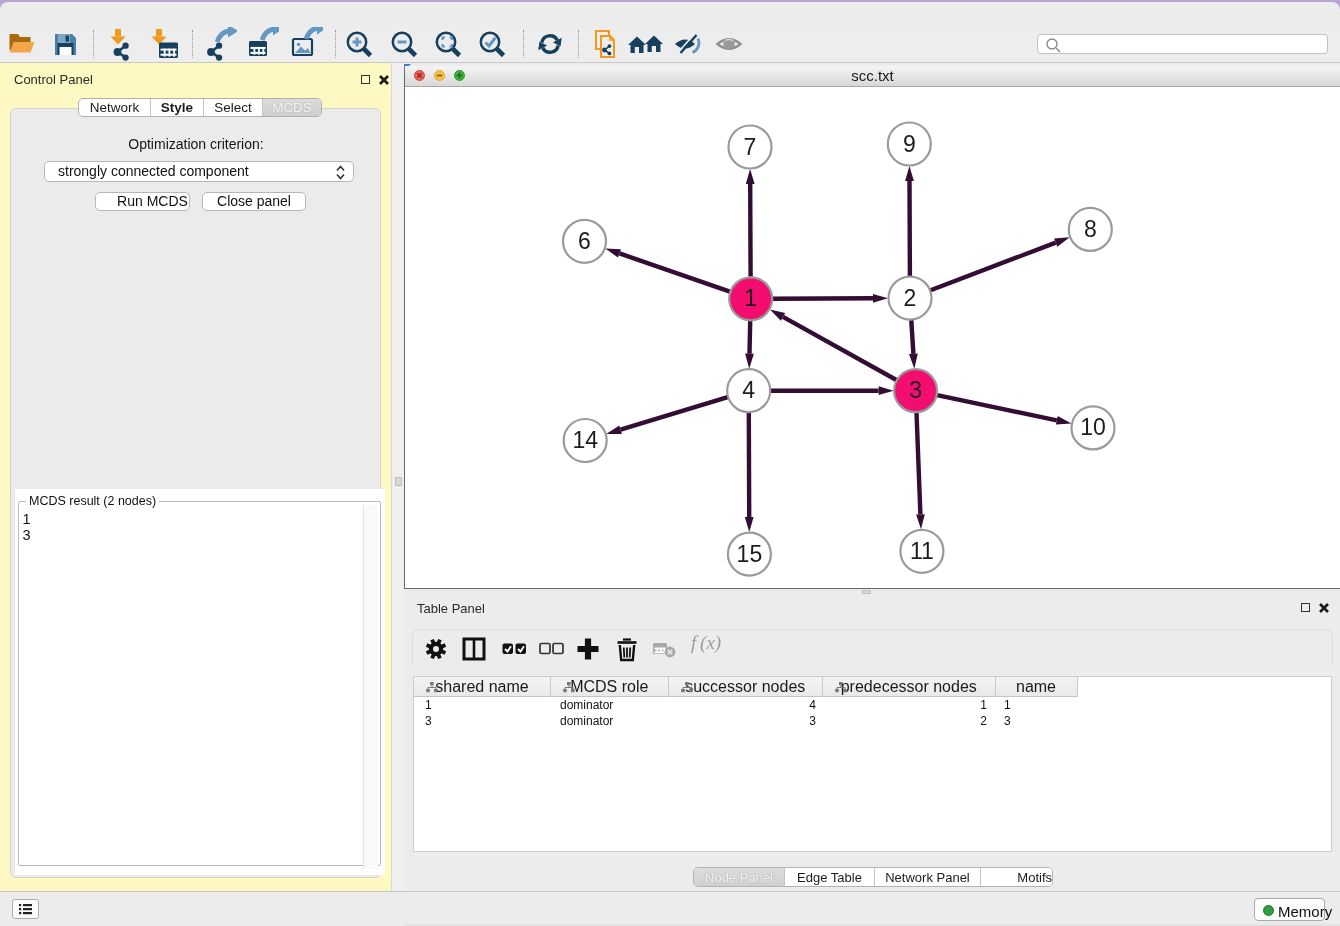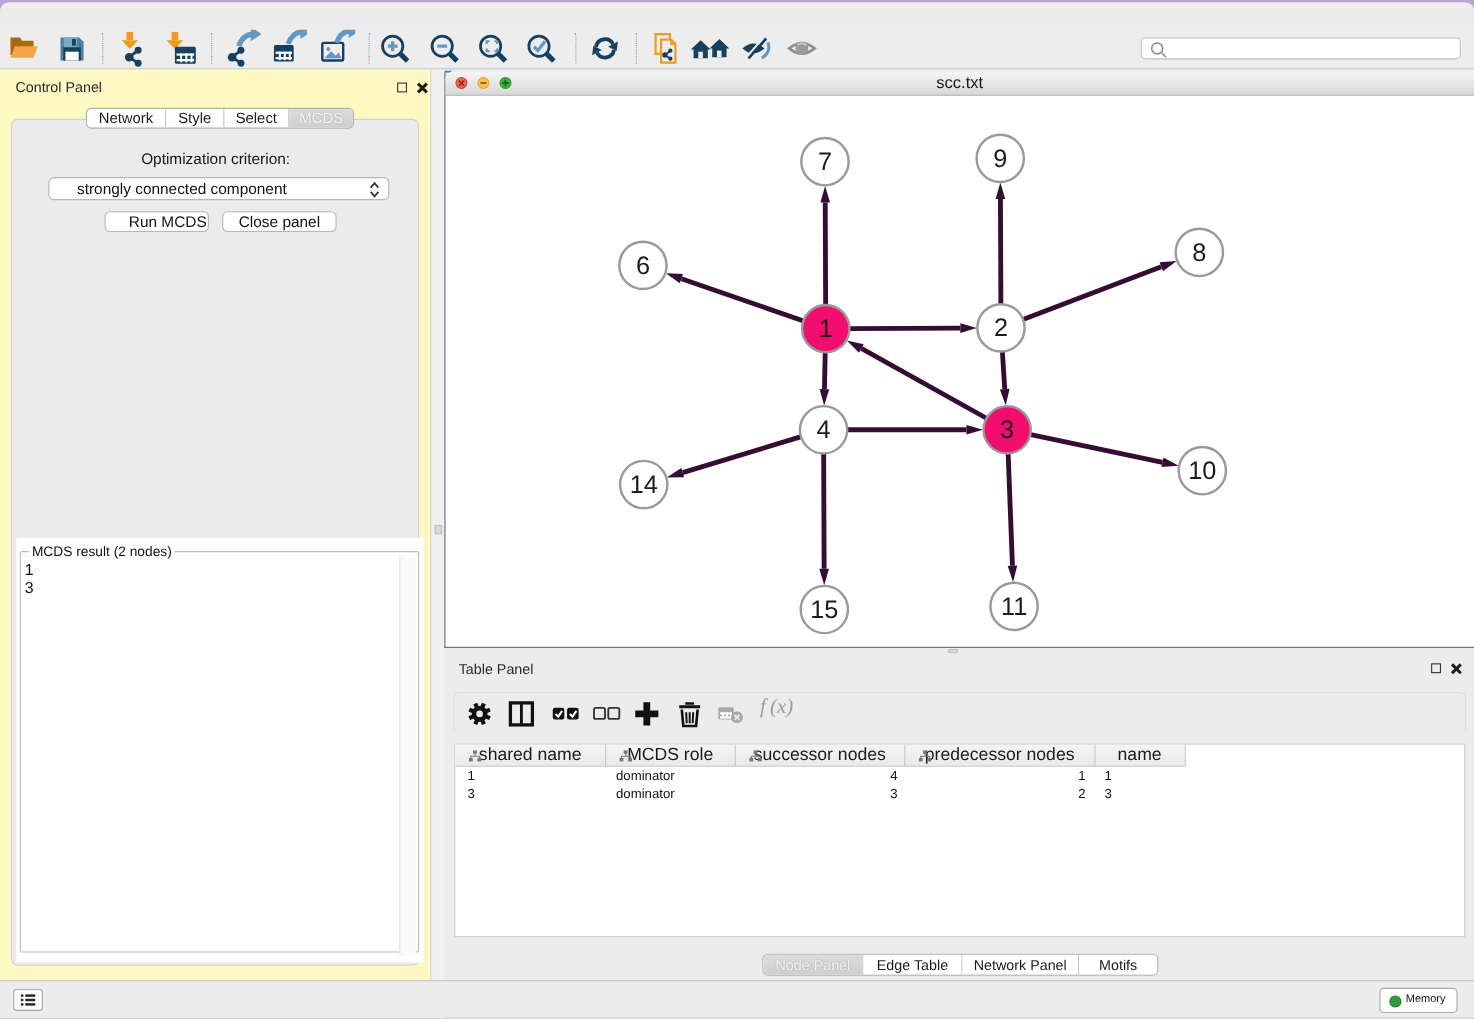--- a/index.html
+++ b/index.html
@@ -19,21 +19,21 @@
 #cp-head { position:absolute; left:0; top:0; width:100%; height:36px; }
 #cp-title { position:absolute; left:14px; top:10px; font-size:13px; color:#2a2a2a; }
 .sqbtn { position:absolute; top:13px; width:9px; height:9px; border:1.6px solid #333; }
 .xbtn  { position:absolute; top:10px; }
 #cp-pane { position:absolute; left:10px; top:46px; width:371px; height:770px; border:1px solid #d2d2d2; border-radius:6px; background:#ebebeb; }
 #tabs { position:absolute; left:78px; top:36.5px; width:244px; height:19px; border:1px solid #b0b0b0; border-radius:5px; background:#fff; display:flex; z-index:5; overflow:hidden; }
 .tab { height:100%; font-size:13.5px; color:#1c1c1c; text-align:center; line-height:18px; border-right:1px solid #c4c4c4; }
 .tab:last-child { border-right:none; }
 #tab-mcds { background:linear-gradient(#dcdcdc,#cfcfcf); color:#f3f3f3; text-shadow:0 0 2px #aaa; }
 #optlabel { position:absolute; left:0; top:74px; width:392px; text-align:center; font-size:14px; color:#151515; }
-#combo { position:absolute; left:44px; top:99px; width:310px; height:21px; background:#fff; border:1px solid #b7b7b7; border-radius:5px; font-size:14px; color:#111; line-height:19px; padding-left:25px; }
+#combo { position:absolute; left:44px; top:99px; width:310px; height:21px; background:#fff; border:1px solid #b7b7b7; border-radius:5px; font-size:14px; color:#111; line-height:19px; padding-left:13px; }
 #combo svg { position:absolute; right:7px; top:3px; }
 .btn { position:absolute; top:130.5px; height:19px; background:#fff; border:1px solid #b7b7b7; border-radius:5px; font-size:14px; color:#111; text-align:center; line-height:17px; }
 #mcdsbox { position:absolute; left:15px; top:427px; width:370px; height:386px; background:#fff; }
 #fieldset { position:absolute; left:3px; top:12px; width:363px; height:365px; border:1px solid #bbb; border-radius:2px; }
 #fieldlegend { position:absolute; left:7px; top:-8px; background:#fff; padding:0 3px; font-size:12.5px; color:#111; }
 #mcdstext { position:absolute; left:2px; top:3px; width:342px; height:364px; font-size:14.5px; color:#111; line-height:16.3px; padding:6.5px 0 0 1.5px; }
 #mcdsscroll { position:absolute; right:2px; top:3px; width:15px; height:364px; background:#fafafa; border-left:1px solid #e3e3e3; }
 
 #vsplit { position:absolute; left:393px; top:0; width:12px; height:830px; background:#f0f0f0; }
 #vsplit .handle { position:absolute; left:2px; top:415px; width:7px; height:9px; background:#d8d8d8; border:1px solid #bbb; border-radius:1px; }
@@ -56,21 +56,21 @@
 #tp-tabs { position:absolute; left:289px; top:273px; height:20px; display:flex; border:1px solid #b3b3b3; border-radius:5px; overflow:hidden; background:#fff; }
 .ttab { height:100%; font-size:13px; color:#1a1a1a; line-height:19px; text-align:center; border-right:1px solid #c4c4c4; background:#fff; }
 .ttab:last-child { border-right:none; }
 #ttab-node { background:linear-gradient(#dcdcdc,#d0d0d0); color:#f0f0f0; text-shadow:0 0 2px #aaa; }
 #tp-strip { position:absolute; left:0px; top:317px; width:936px; height:15px; background:#e3e3e3; }
 
 #statusbar { position:absolute; left:0; top:888.5px; width:1340px; height:33px; background:#ececec; border-top:1px solid #c6c6c6; }
 #listbtn { position:absolute; left:12px; top:7.5px; width:27px; height:20px; background:#fbfbfb; border:1px solid #ababab; border-radius:3px; }
 #membtn { position:absolute; left:1254px; top:6.5px; width:71px; height:23px; background:#fdfdfd; border:1px solid #ababab; border-radius:4px; font-size:12px; color:#111; }
 #membtn .dot { position:absolute; left:8px; top:5.5px; width:11px; height:11px; border-radius:50%; background:#2e9e3e; border:1px solid #1f7a2c; }
-#membtn .lbl { position:absolute; left:23px; top:4px; font-size:10px; }
+#membtn .lbl { position:absolute; left:23px; top:4px; font-size:15px; }
 </style>
 </head>
 <body>
 <div id="win">
   <div id="toolbar">
     <svg class="tbi" style="left:3px;top:0px;" width="36" height="34" viewBox="0 0 36 34">
         <path d="M6.5 7 L15 7 L17 10 L27.5 10 L27.5 23 L6.5 23 Z" fill="#a96a0e"></path>
         <path d="M6.5 25.5 L10.5 15 L31.5 15 L27.5 25.5 Z" fill="#f4a54c"></path>
       </svg>
       <svg class="tbi" style="left:48px;top:0px;" width="36" height="34" viewBox="0 0 36 34">
@@ -207,21 +207,21 @@
         <div class="sqbtn" style="left:361px;"></div>
         <div class="xbtn" style="left:378px; top:12px;">
             <svg width="12" height="12" style="display:block;">
               <path d="M2 2 L10 10 M10 2 L2 10" stroke="#1c1c1c" stroke-width="2.7"></path>
             </svg>
           </div>
       </div>
       <div id="cp-pane"></div>
       <div id="tabs">
         <div class="tab" style="width:72px;">Network</div>
-        <div class="tab" style="width:53px;">Style</div>
+        <div class="tab" style="width:53px;font-weight:bold;">Style</div>
         <div class="tab" style="width:59px;">Select</div>
         <div class="tab" id="tab-mcds" style="width:58px;">MCDS</div>
       </div>
       <div id="optlabel">Optimization criterion:</div>
       <div id="combo">strongly connected component
         <svg width="11" height="15">
             <path d="M2 5.5 L5.5 1.5 L9 5.5" fill="none" stroke="#333" stroke-width="1.6"></path>
             <path d="M2 9.5 L5.5 13.5 L9 9.5" fill="none" stroke="#333" stroke-width="1.6"></path>
           </svg>
       </div>
@@ -421,21 +421,21 @@
             <span class="cell" style="left:254px;width:148px;text-align:right;">3</span>
             <span class="cell" style="left:409px;width:164px;text-align:right;">2</span>
             <span class="cell" style="left:590px;">3</span>
           </div>
       </div>
       <div id="tp-strip"></div>
       <div id="tp-tabs">
         <div class="ttab" id="ttab-node" style="width:91px;">Node Panel</div>
         <div class="ttab" style="width:90px;">Edge Table</div>
         <div class="ttab" style="width:106px;">Network Panel</div>
-        <div class="ttab" style="width:71px;">Motifs</div>
+        <div class="ttab" style="width:71px;text-align:right;">Motifs</div>
       </div>
     </div>
   </div>
   <div id="statusbar">
     <div id="listbtn">
         <svg width="25" height="18" style="position:absolute;left:0;top:0;">
           <g fill="#222">
             <rect x="6" y="4" width="2.2" height="2.2"></rect>
             <rect x="10" y="4" width="9" height="2.2"></rect>
             <rect x="6" y="8" width="2.2" height="2.2"></rect>

